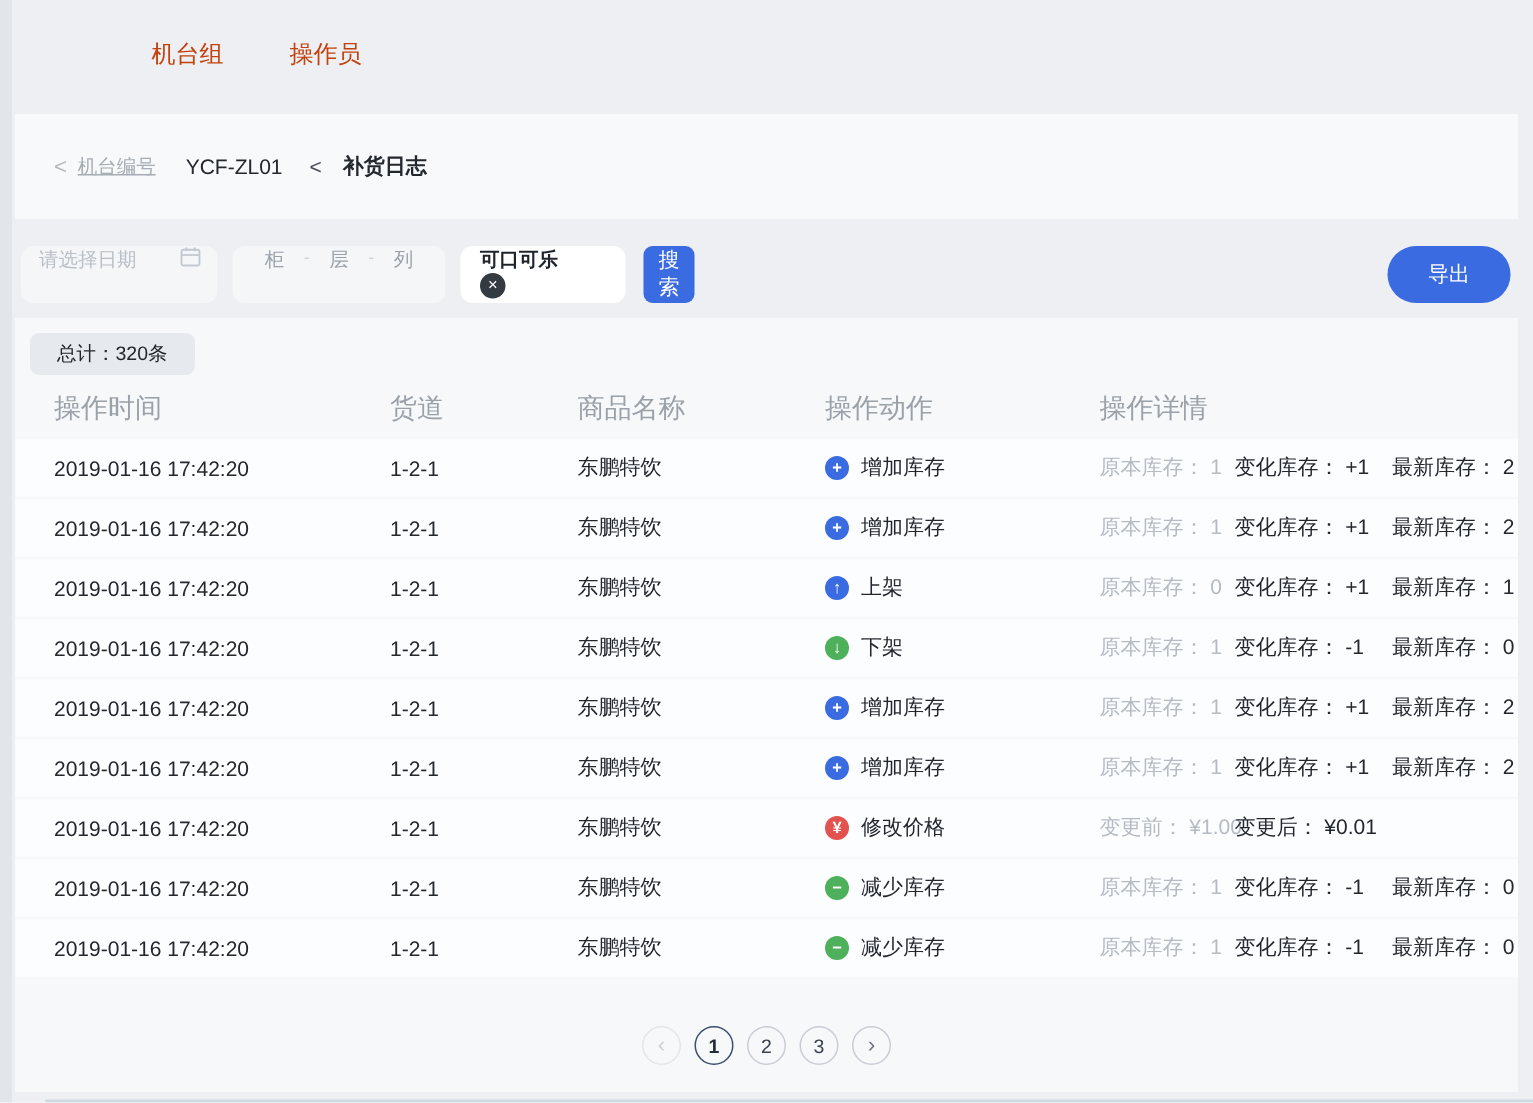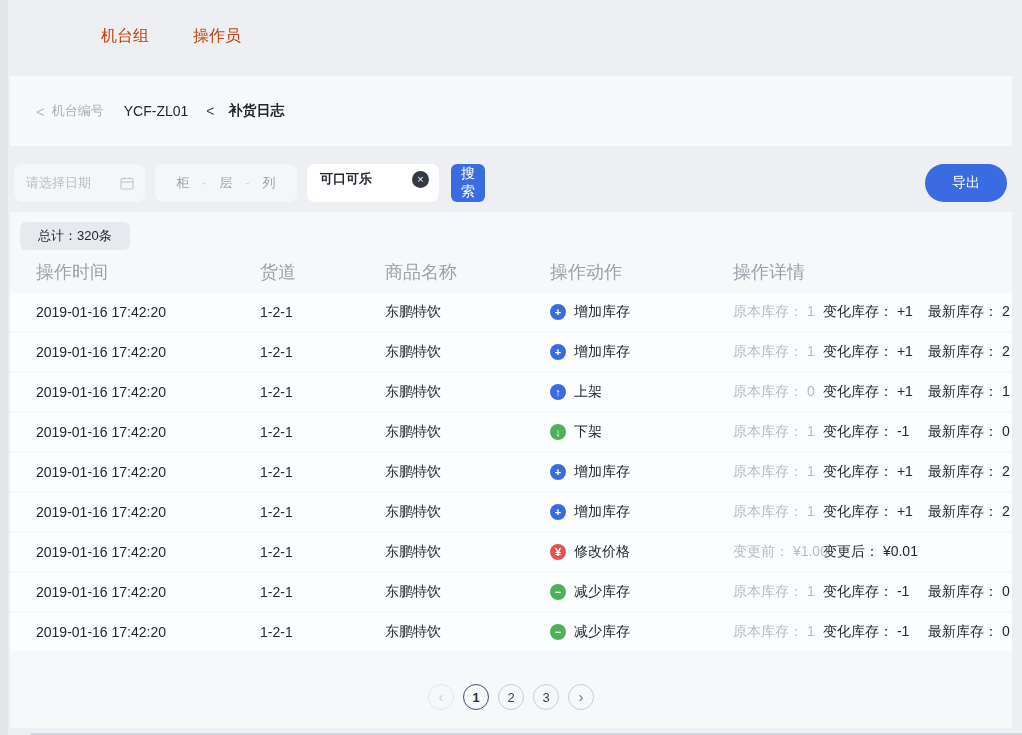--- a/index.html
+++ b/index.html
@@ -26,33 +26,33 @@
   .tab{position:relative;font-size:16px;color:#c2410c;cursor:pointer;padding-bottom:26px;}
   .tab.t2{margin-left:61px;}
   .tab.t3{margin-left:44px;}
   .tab.active{color:var(--dark);font-weight:700;}
   .tab .underline{display:none;}
   .tab.active .underline{display:block;position:absolute;left:2px;bottom:4px;width:60px;height:4px;border-radius:2px;background:#2f63de;}
 
   
   .breadcrumb-card{margin:0 10px;height:70px;background:#f7f9fa;display:flex;align-items:center;padding-left:26px;}
   .bc-back{color:#b4b9c0;font-size:15px;cursor:pointer;}
-  .bc-label{color:#a7adb5;font-size:13px;margin-left:7px;}
+  .bc-label{color:#a7adb5;font-size:13px;margin-left:7px;text-decoration:underline;}
   .bc-id{color:var(--dark);font-size:14px;font-weight:400;margin-left:20px;}
   .bc-sep{color:#474d56;font-size:14px;margin-left:18px;}
   .bc-page{color:var(--dark);font-size:14px;font-weight:700;margin-left:14px;}
 
   
   .filterbar{margin:17px 15px 0 14px;display:flex;align-items:center;height:40px;}
-  .input{height:38px;border-radius:8px;display:flex;align-items:center;cursor:text;}
+  .input{height:38px;border-radius:8px;display:flex;cursor:text;}
   .date-input{width:131px;background:#f4f6f8;padding:0 11px 0 12px;justify-content:space-between;margin-right:10px;cursor:pointer;}
   .date-ph{font-size:13px;color:#b9bfc6;}
   .lane-input{width:142px;background:#f4f6f8;justify-content:center;gap:13px;margin-right:10px;font-size:13px;color:#9aa1a9;}
   .lane-dash{color:#d0d4da;font-size:12px;}
-  .search-input{width:132px;background:#ffffff;padding:0 10px 8px 13px;justify-content:space-between;margin-right:12px;}
+  .search-input{width:110px;background:#ffffff;padding:0 10px 8px 13px;justify-content:space-between;margin-right:12px;flex-direction:column;}
   .search-value{font-size:13px;color:#1f242b;font-weight:600;}
   .clear-btn{width:17px;height:17px;border-radius:50%;background:#343a42;color:#fff;font-size:11px;line-height:17px;text-align:center;cursor:pointer;}
   .btn{border:none;color:#fff;background:var(--accent);display:flex;align-items:center;justify-content:center;font-size:14px;cursor:pointer;font-family:inherit;}
   .search-btn{width:34px;height:38px;border-radius:6px;}
   .export-btn{margin-left:auto;width:82px;height:38px;border-radius:19px;}
 
   
   .table-card{margin:9px 10px 0;height:516px;background:var(--card-bg);position:relative;padding-top:10px;}
   .badge{display:inline-block;margin-left:10px;padding:5px 18px;background:#e6e9ed;border-radius:6px;font-size:13px;color:#22262d;}
   .grid{display:grid;grid-template-columns:224px 125px 165px 183px 1fr;align-items:center;padding-left:26px;}

